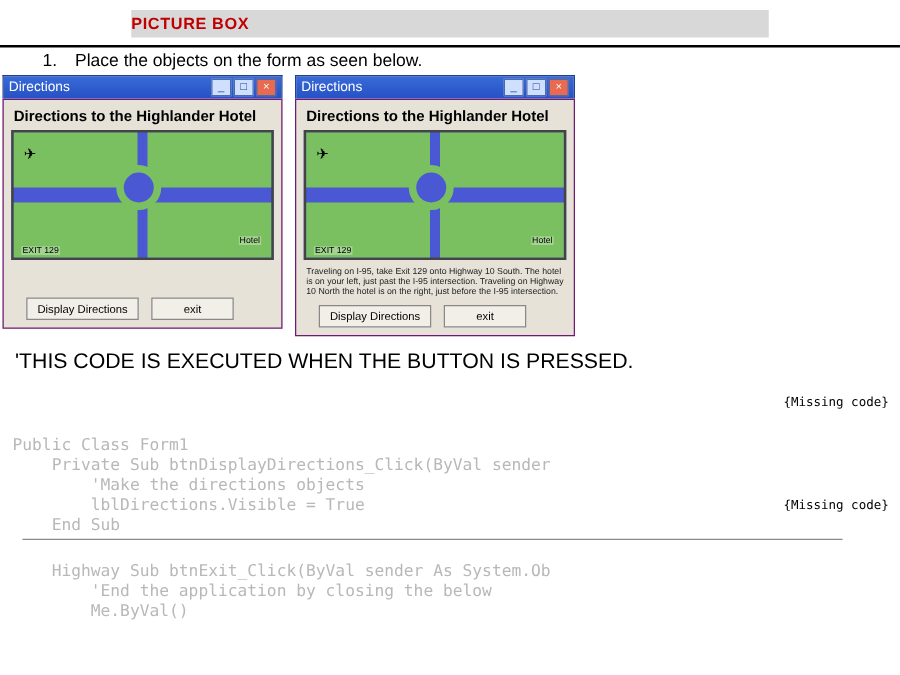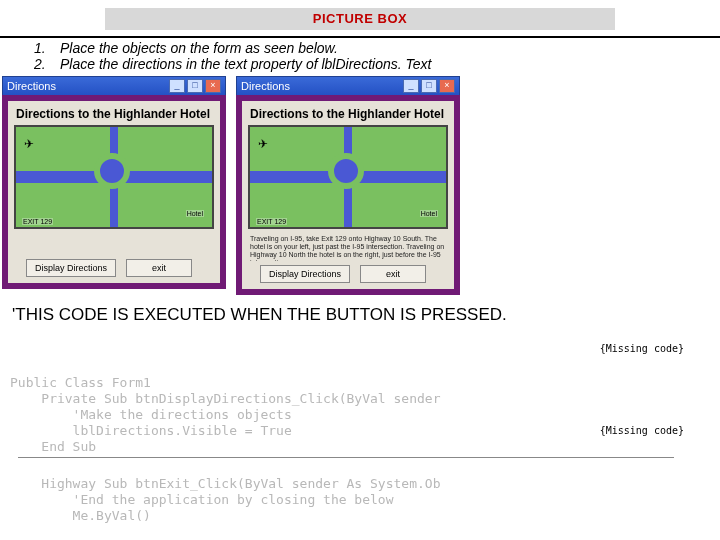--- a/index.html
+++ b/index.html
@@ -9,37 +9,36 @@
     height: 540px;
     font-family: Arial, sans-serif;
     font-size: 14px;
     background: #fff;
     overflow: hidden;
   }
   .header-bar {
     margin: 8px 105px 0 105px;
     height: 22px;
     background: #d8d8d8;
-    text-align: center;
     color: #c00000;
     font-weight: bold;
     font-size: 13px;
     line-height: 22px;
     letter-spacing: 0.5px;
   }
   .hr-black {
     border: none;
     border-top: 2px solid #000;
     margin: 6px 0 2px 0;
   }
   .req-block {
     margin: 2px 0 4px 32px;
   }
   .req-title { font-weight: 400; }
-  .req-list { margin: 0 0 0 2px; padding: 0; list-style: none; font-style: italic; }
+  .req-list { margin: 0 0 0 2px; padding: 0; list-style: none; }
   .req-list li { margin: 0; }
   .req-list .num { display: inline-block; width: 26px; }
   .mid-row {
     display: flex;
     align-items: flex-start;
     gap: 10px;
     margin: 4px 4px 0 2px;
   }
   .winshot {
     width: 224px;
@@ -59,21 +58,21 @@
   .win-btn {
     width: 14px; height: 12px;
     background: #cfe0ff;
     border: 1px solid #4a6ab0;
     font-size: 9px; line-height: 10px;
     text-align: center;
     color: #204090;
   }
   .win-btn.close { background: #e86a50; color: #fff; }
   .win-panel {
-    border: 6px solid #701a75;
+    border: 1px solid #701a75;
     background: #e6e2d8;
     padding: 4px 6px 6px 6px;
   }
   .win-subtitle { font-weight: bold; font-size: 12px; margin: 2px 0 4px 2px; }
   .map-box {
     height: 100px;
     border: 2px solid #444;
     background: #4a58d4;
     position: relative;
     margin-bottom: 6px;
@@ -124,35 +123,34 @@
     color: #b8b8b8;
     line-height: 16px;
     white-space: pre;
   }
   .hr-thin {
     border: none; border-top: 1px solid #888;
     margin: 2px 40px 2px 8px;
   }
   .missing {
     position: absolute;
-    right: 30px;
+    right: 3px;
     font-size: 10px;
     color: #000;
   }
 </style>
 </head>
 <body>
 
 <div class="header-bar">PICTURE BOX</div>
 <hr class="hr-black">
 
 <div class="req-block">
   <ul class="req-list">
     <li><span class="num">1.</span><span>Place the objects on the form as seen below.</span></li>
-    <li><span class="num">2.</span><span>Place the directions in the text property of lblDirections. Text</span></li>
   </ul>
 </div>
 
 <div class="mid-row">
 
   <div class="winshot">
     <div class="win-titlebar">
       <span>Directions</span>
       <div class="win-ctrls">
         <div class="win-btn">_</div>

